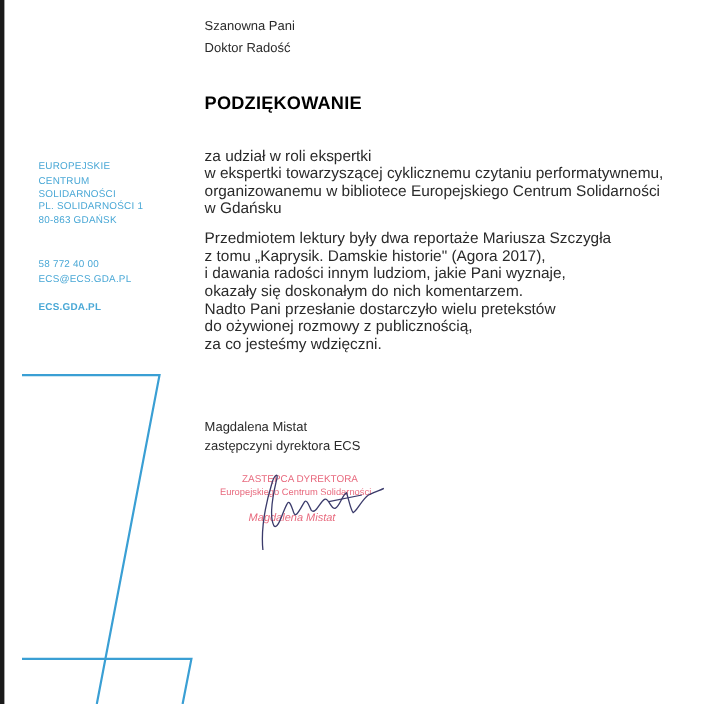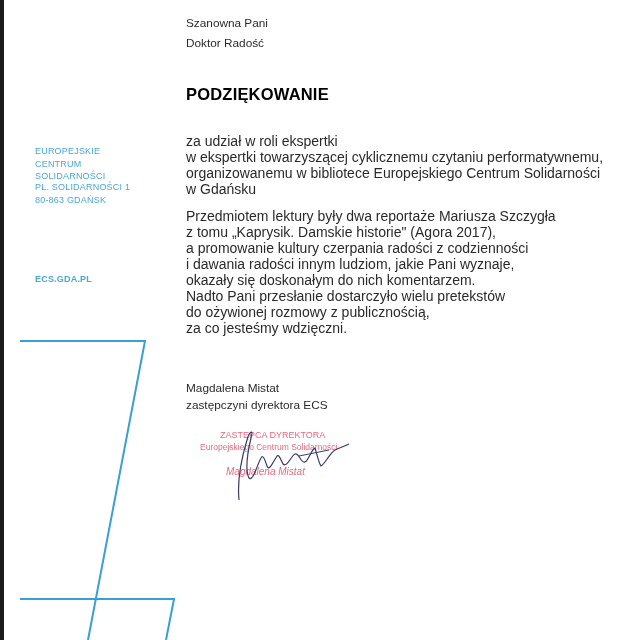--- a/index.html
+++ b/index.html
@@ -35,33 +35,36 @@
 
   <div class="side" style="top:145px;">
     <div>EUROPEJSKIE</div>
     <div>CENTRUM</div>
     <div>SOLIDARNOŚCI</div>
   </div>
   <div class="side" style="top:181px;">
     <div>PL. SOLIDARNOŚCI 1</div>
     <div>80-863 GDAŃSK</div>
   </div>
+  <div class="side" style="top:234px;">
+    <div>58 772 40 00</div>
+    <div>ECS@ECS.GDA.PL</div>
+  </div>
   <div class="side bold" style="top:273px;">ECS.GDA.PL</div>
 
   <div class="t para1">
     <div>za udział w roli ekspertki</div>
     <div>w ekspertki towarzyszącej cyklicznemu czytaniu performatywnemu,</div>
     <div>organizowanemu w bibliotece Europejskiego Centrum Solidarności</div>
     <div>w Gdańsku</div>
   </div>
 
   <div class="t para2">
     <div>Przedmiotem lektury były dwa reportaże Mariusza Szczygła</div>
     <div>z tomu „Kaprysik. Damskie historie" (Agora 2017),</div>
-    <div>a promowanie kultury czerpania radości z codzienności</div>
     <div>i dawania radości innym ludziom, jakie Pani wyznaje,</div>
     <div>okazały się doskonałym do nich komentarzem.</div>
     <div>Nadto Pani przesłanie dostarczyło wielu pretekstów</div>
     <div>do ożywionej rozmowy z publicznością,</div>
     <div>za co jesteśmy wdzięczni.</div>
   </div>
 
   <div class="t sign">
     <div>Magdalena Mistat</div>
     <div>zastępczyni dyrektora ECS</div>

